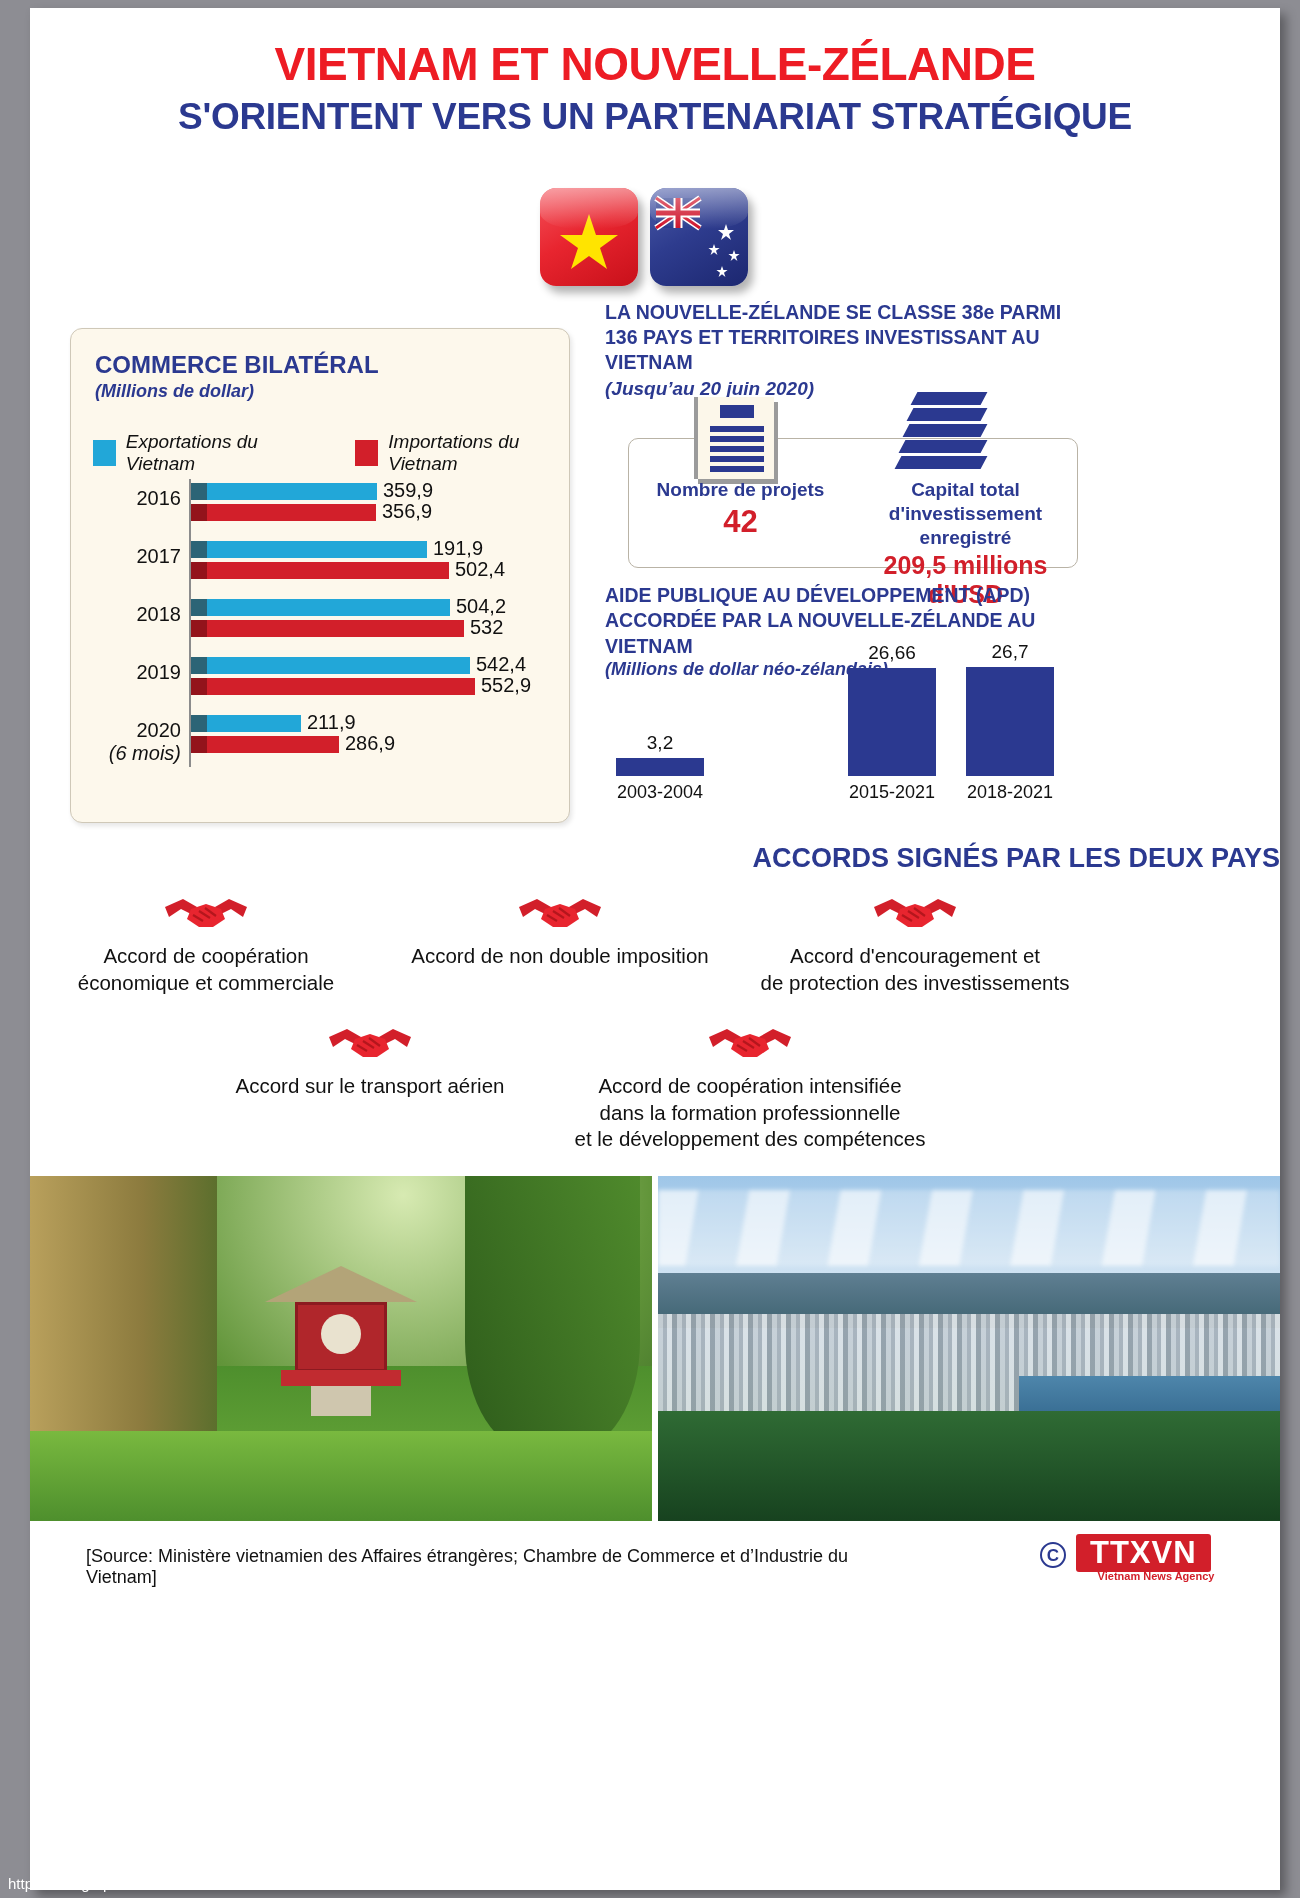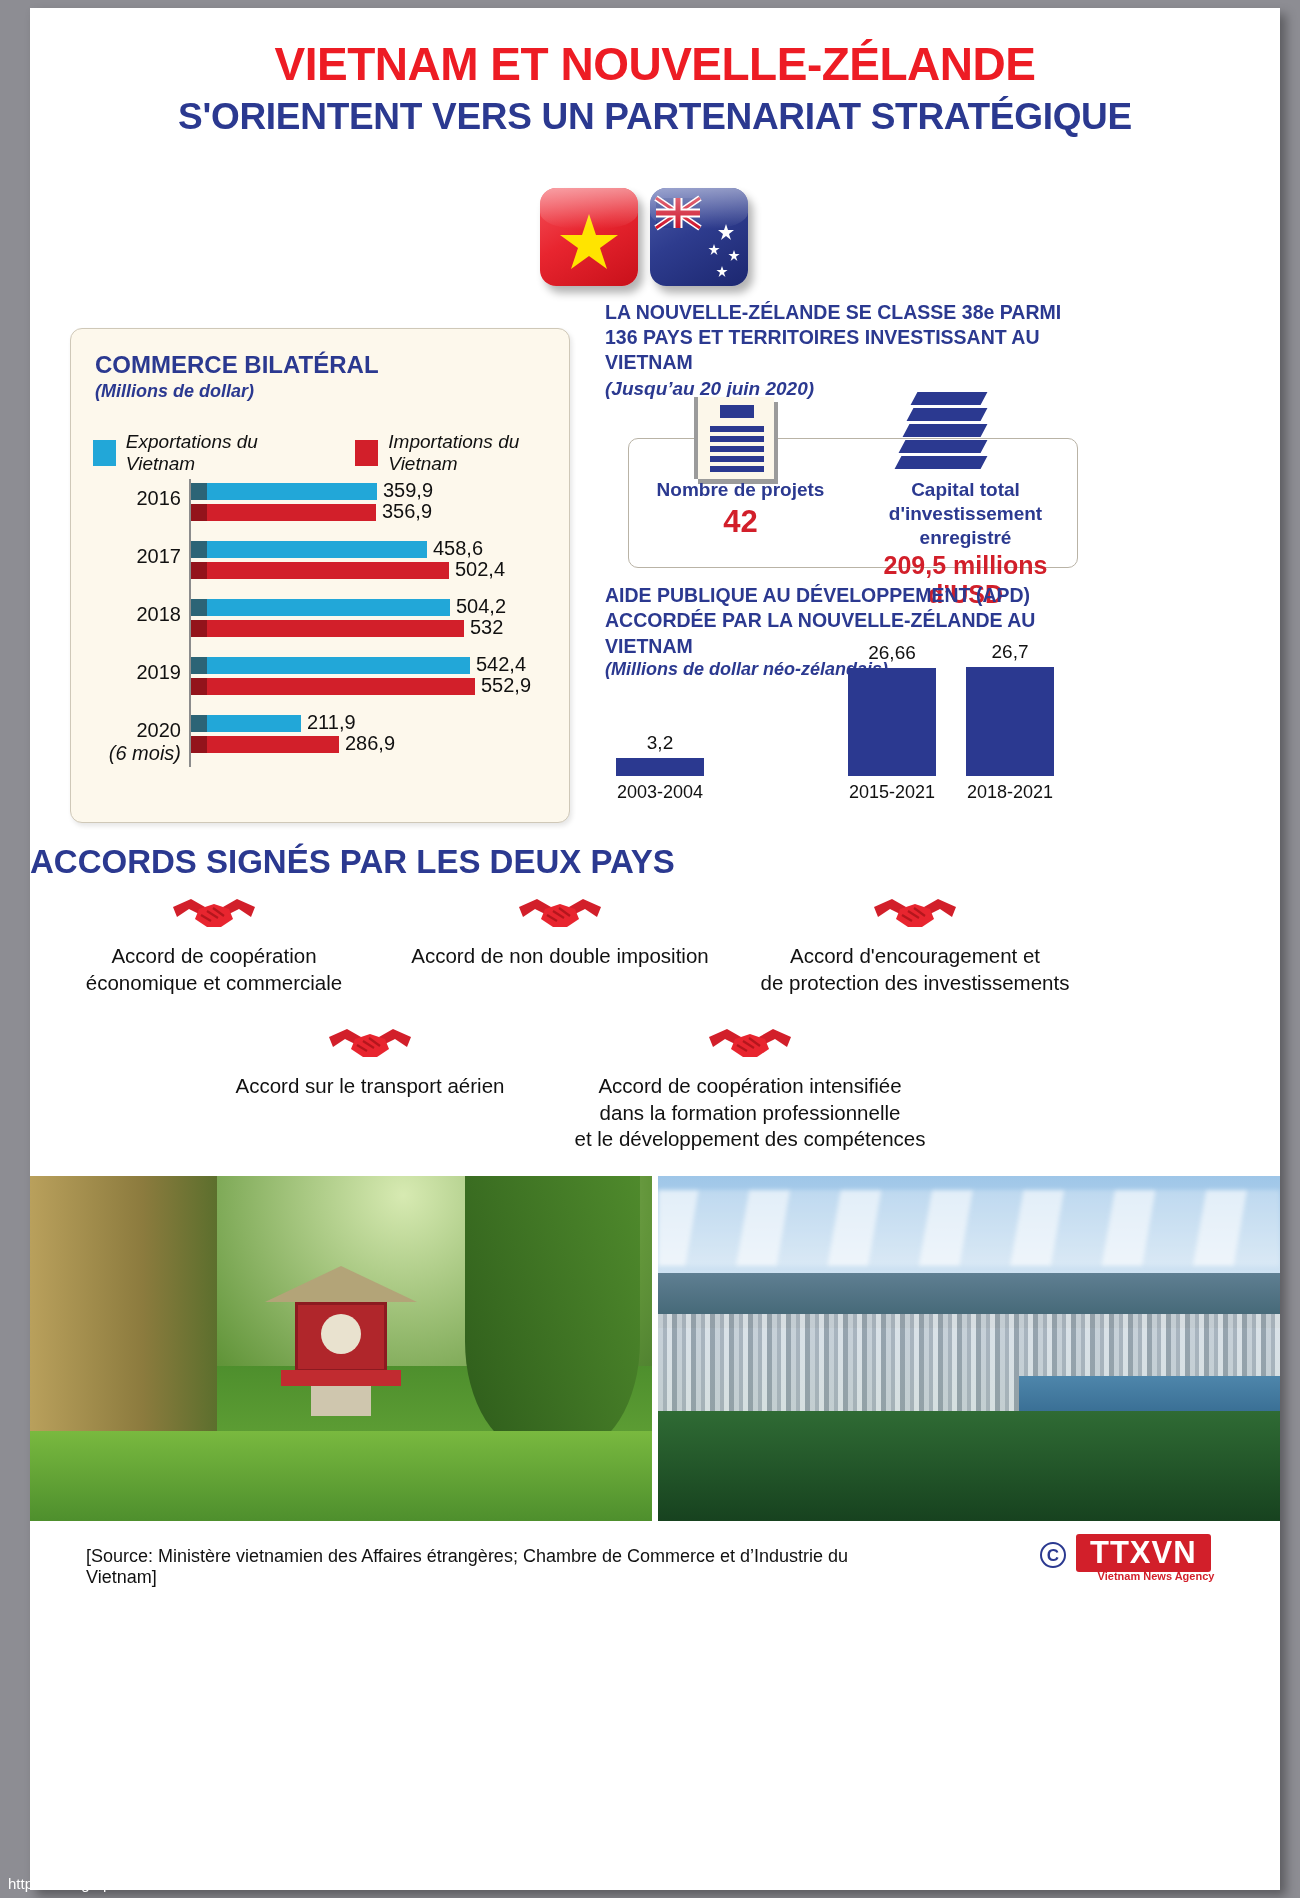--- a/index.html
+++ b/index.html
@@ -99,22 +99,22 @@
   #apd-head { position:absolute; left:575px; top:575px; width:470px; }
   .apd-t { color:#2b3990; font-size:19.5px; font-weight:bold; line-height:1.3; }
   .apd-s { color:#2b3990; font-size:18px; font-style:italic; font-weight:bold; }
   #apd-chart { position:absolute; left:578px; top:625px; width:470px; height:170px; }
   .acol { position:absolute; bottom:0; width:104px; text-align:center; }
   .acol .aval { font-size:19px; color:#111; margin-bottom:4px; }
   .acol .abar { background:#2b3990; width:88px; margin:0 auto; }
   .acol .acat { font-size:18px; color:#111; margin-top:6px; }
   
   #agree-title {
-    position:absolute; left:0; top:835px; width:1250px; text-align:left;
-    color:#2b3990; font-size:33px; font-weight:bold;
+    position:absolute; left:0; top:835px; width:1250px; text-align:right;
+    color:#2b3990; font-size:27px; font-weight:bold;
   }
   .hs { width:86px; height:40px; margin:0 auto 10px; display:block; }
   .agr { position:absolute; text-align:center; font-size:20.5px; color:#111; line-height:1.3; }
   
   #photos { position:absolute; left:0; top:1168px; width:1250px; height:345px; display:flex; gap:6px;}
   .photo { flex:1; position:relative; overflow:hidden; }
   
   #ph-left { background:linear-gradient(180deg,#8fc24a 0%,#4e8f2d 55%,#6fae3c 100%); }
   #ph-left .sky { position:absolute; left:0; top:0; width:100%; height:55%;
      background:radial-gradient(circle at 60% 10%, #d7eab2 0%, #62953a 60%, #2f5f1e 100%); }
@@ -240,21 +240,21 @@
             <span class="body" style="width:169px;"></span>
             <span class="val" style="left:191px;">356,9</span>
           </div>
         </div>
 
         <div class="trow" style="top:58px;">
           <div class="yr">2017</div>
           <div class="bar blue b-exp" style="left:98px;width:236px;">
             <span class="cap"></span>
             <span class="body" style="width:220px;"></span>
-            <span class="val" style="left:242px;">458,6</span>
+            <span class="val" style="left:242px;">191,9</span>
           </div>
           <div class="bar red b-imp" style="left:98px;width:258px;">
             <span class="cap"></span>
             <span class="body" style="width:242px;"></span>
             <span class="val" style="left:264px;">502,4</span>
           </div>
         </div>
 
         <div class="trow" style="top:116px;">
           <div class="yr">2018</div>
@@ -357,21 +357,21 @@
       </div>
       <div class="acol" style="left:350px;">
         <div class="aval">26,7</div>
         <div class="abar" style="height:109px;"></div>
         <div class="acat">2018-2021</div>
       </div>
     </div>
 
     <div id="agree-title">ACCORDS SIGNÉS PAR LES DEUX PAYS</div>
 
-    <div class="agr" style="left:24px; top:885px; width:320px;text-align:center;">
+    <div class="agr" style="left:16px; top:885px; width:320px;text-align:center;">
       <svg class="hs" viewBox="0 0 86 40">
         <path d="M2,14 L20,6 L34,14 L30,22 L18,16 L6,24 Z" fill="#d21f2a"></path>
         <path d="M84,14 L66,6 L52,14 L56,22 L68,16 L80,24 Z" fill="#d21f2a"></path>
         <path d="M28,16 L43,11 L58,16 L62,26 L50,34 L36,34 L24,26 Z" fill="#e8252f"></path>
         <path d="M30,22 L40,28 M36,18 L47,25 M42,15 L53,23" stroke="#b5161d" stroke-width="2.2" fill="none"></path>
       </svg>
       <span style="white-space:pre-line;">Accord de coopération
 économique et commerciale</span>
     </div>
 

